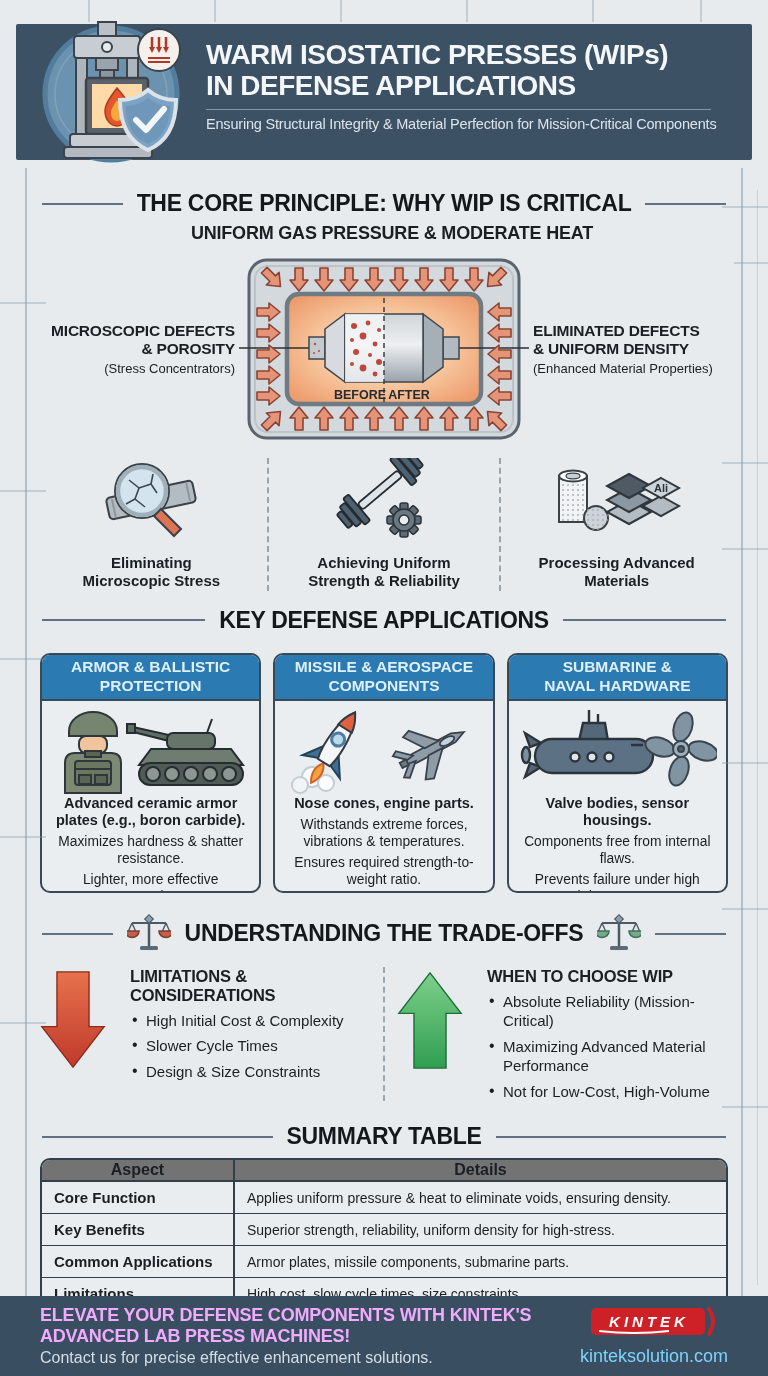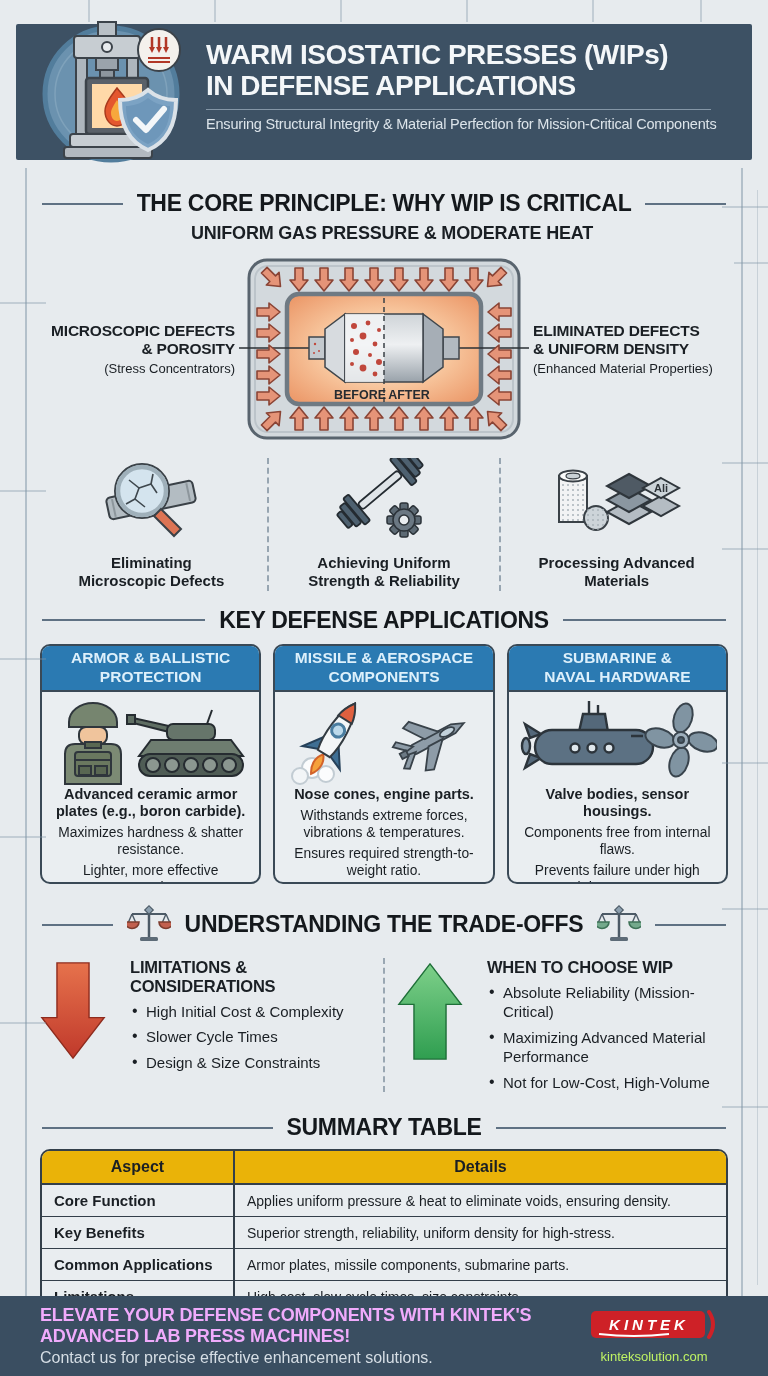--- a/index.html
+++ b/index.html
@@ -35,54 +35,54 @@
   .lab-right-align { text-align:right; padding-right:4px; }
   .lab-left-align { text-align:left; padding-left:4px; }
 
   
   .benefits { display:flex; margin:12px 36px 0; }
   .benefit { flex:1; text-align:center; padding:0 6px; }
   .benefit + .benefit { border-left:2px dashed #97a5b1; }
   .benefit .blabel { margin-top:6px; font-size:15px; font-weight:bold; line-height:1.22; white-space:pre-line; }
 
   
-  .cards { display:flex; gap:12px; margin:10px 40px 0; }
+  .cards { display:flex; gap:12px; margin:19px 40px 0; }
   .card { flex:1; background:#eaeef1; border:2px solid #3a4956; border-radius:10px; overflow:hidden; height:240px; display:flex; flex-direction:column; }
   .card-head { background:#2b7ab2; border-bottom:2px solid #3a4956; color:#ddf0fb; min-height:46px; display:flex; align-items:center; justify-content:center; text-align:center; font-size:15.5px; font-weight:bold; line-height:1.18; white-space:pre-line; padding:4px; }
   .card-icons { height:98px; display:flex; align-items:center; justify-content:center; }
   .card-body { text-align:center; padding:0 7px 8px; }
   .card-lead { font-size:14.5px; font-weight:bold; line-height:1.2; }
   .card-p { font-size:13.8px; line-height:1.2; margin-top:5px; }
 
   
   .tradeoffs { display:flex; margin:12px 40px 0; }
   .to-col { flex:1; display:flex; gap:24px; }
   .to-divider { width:0; border-left:2px dashed #9aa7b2; margin:0 12px; }
   .to-text { flex:1; }
   .to-title { font-size:16.5px; font-weight:bold; letter-spacing:-0.2px; margin-bottom:6px; }
   .to-list { list-style:none; }
   .to-list li { font-size:15px; line-height:1.3; margin-top:6px; padding-left:16px; position:relative; }
   .to-list li::before { content:"•"; position:absolute; left:2px; top:-1px; font-size:16px; }
 
   
   .tablewrap { margin:8px 40px 0; border:2.5px solid #333f4a; border-radius:10px; overflow:hidden; background:#e9edf0; }
   table { width:100%; border-collapse:collapse; }
-  th { background:#eab308; font-size:16px; font-weight:bold; padding:7px 6px; border-bottom:2px solid #333f4a; }
+  th { background:#737373; font-size:16px; font-weight:bold; padding:1px 6px; border-bottom:2px solid #333f4a; }
   th + th, td + td { border-left:2px solid #333f4a; }
   tr + tr td { border-top:1.5px solid #333f4a; }
   td { padding:7px 12px; font-size:14px; }
   td.aspect { font-weight:bold; width:192px; font-size:15px; }
 
   
   .footer { position:absolute; left:0; right:0; bottom:0; height:80px; background:#3a4e61; display:flex; align-items:center; padding:0 34px 0 40px; }
   .footer-left { flex:1; }
   .f-line { font-size:18px; font-weight:bold; color:#f0abfc; line-height:1.18; letter-spacing:-0.2px; }
   .f-sub { font-size:16px; color:#d6dee5; margin-top:2px; }
   .footer-right { width:160px; text-align:center; }
-  .f-web { font-size:13px; color:#bef264; margin-top:3px; }
+  .f-web { font-size:18px; color:#7dd3fc; margin-top:3px; }
 </style>
 </head>
 <body>
 
 <div class="page">
 
   <div class="bp" style="left:25px;top:168px;width:2px;height:1130px;opacity:.5;"></div>
   <div class="bp" style="left:741px;top:168px;width:2px;height:1130px;opacity:.5;"></div>
   <div class="bp" style="left:757px;top:190px;width:1px;height:1095px;opacity:.3;"></div>
   <div class="bp" style="left:88px;top:0;width:2px;height:22px;opacity:.35;"></div>
@@ -264,21 +264,21 @@
         <circle cx="47" cy="33" r="24" fill="none" stroke="#9fb0ba" stroke-width="4.5"></circle>
         <g fill="none" stroke="#3e474d" stroke-width="1.6">
           <polyline points="34,22 44,30 40,41 50,49"></polyline>
           <polyline points="44,30 56,26 62,35"></polyline>
           <polyline points="40,41 31,46"></polyline>
           <polyline points="56,26 58,16"></polyline>
         </g>
         <polygon points="66,51 86,71 79,78 59,58" fill="#dd7454" stroke="#3a4147" stroke-width="2"></polygon>
       </svg>
       <div class="blabel">Eliminating
-Microscopic Defects</div>
+Microscopic Stress</div>
     </div>
     <div class="benefit">
       <svg width="112" height="86" viewBox="0 0 112 86">
         <g transform="translate(52,32) rotate(-40)" fill="#4e6170" stroke="#242b31" stroke-width="1.8">
           <rect x="-26" y="-4" width="52" height="8" rx="3" fill="#dfe4e8"></rect>
           <rect x="-34" y="-17" width="7" height="34" rx="2"></rect>
             <rect x="-42" y="-13" width="7" height="26" rx="2"></rect>
             <rect x="-49" y="-9" width="6" height="18" rx="2"></rect>
           <rect x="27" y="-17" width="7" height="34" rx="2"></rect>
             <rect x="35" y="-13" width="7" height="26" rx="2"></rect>

